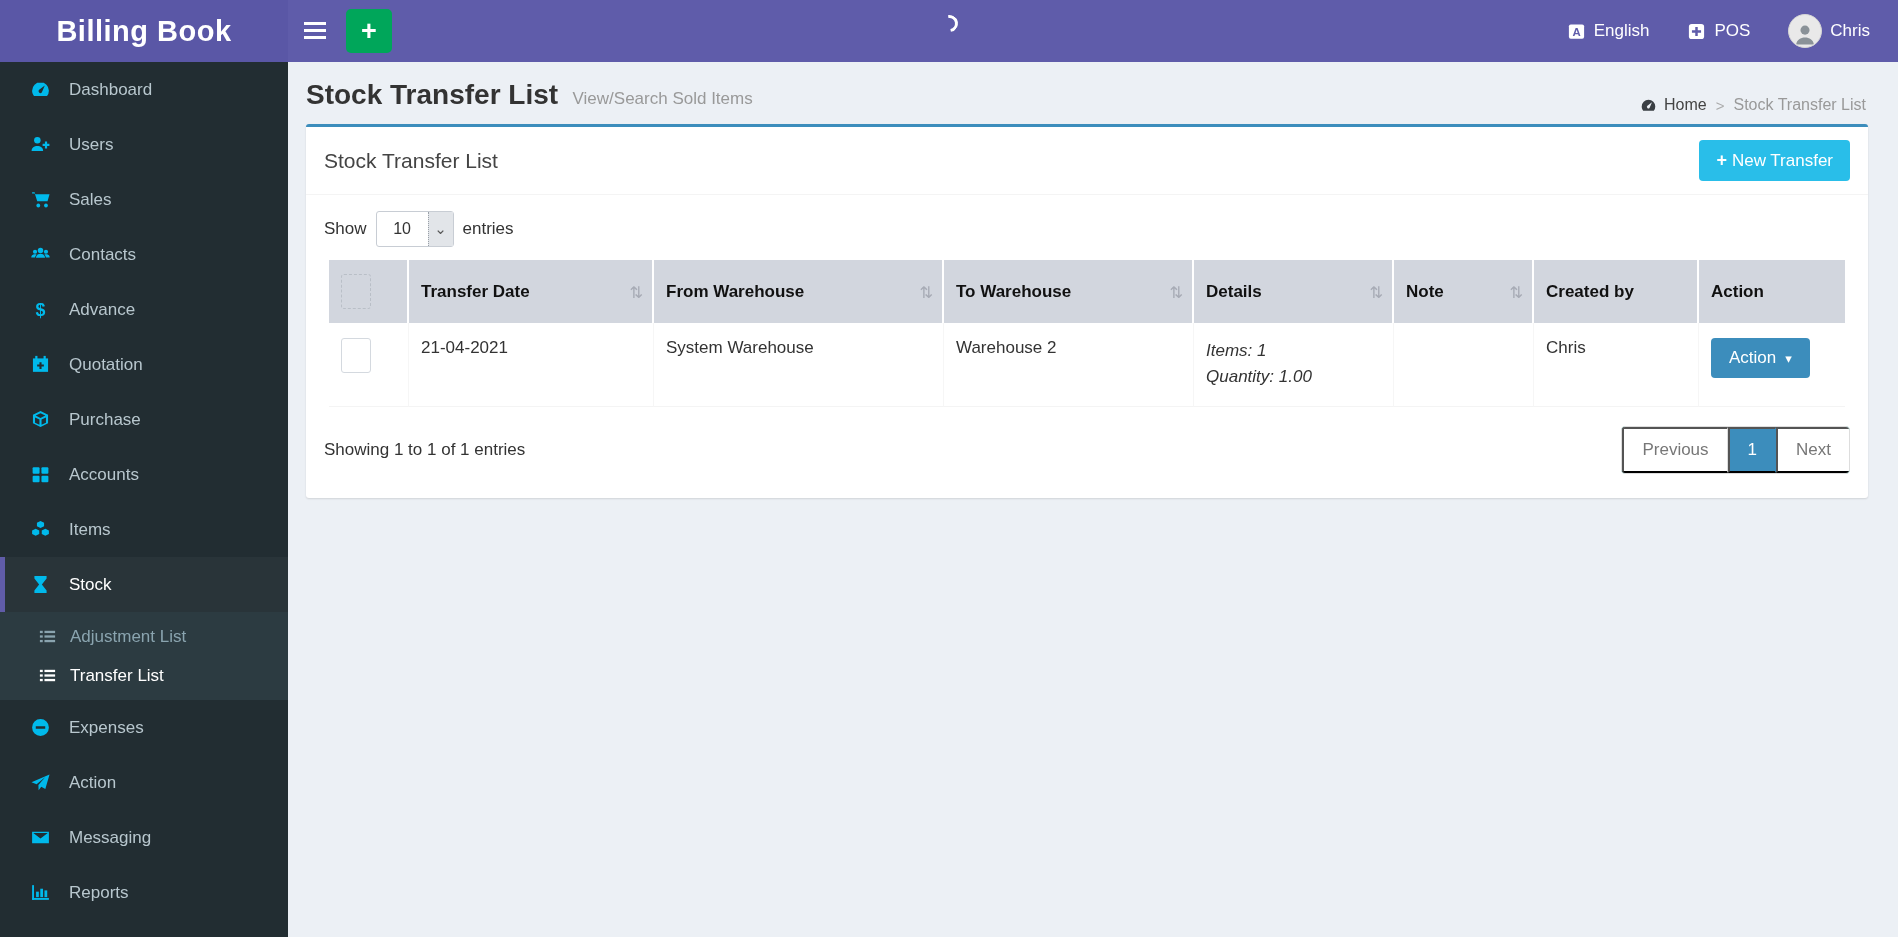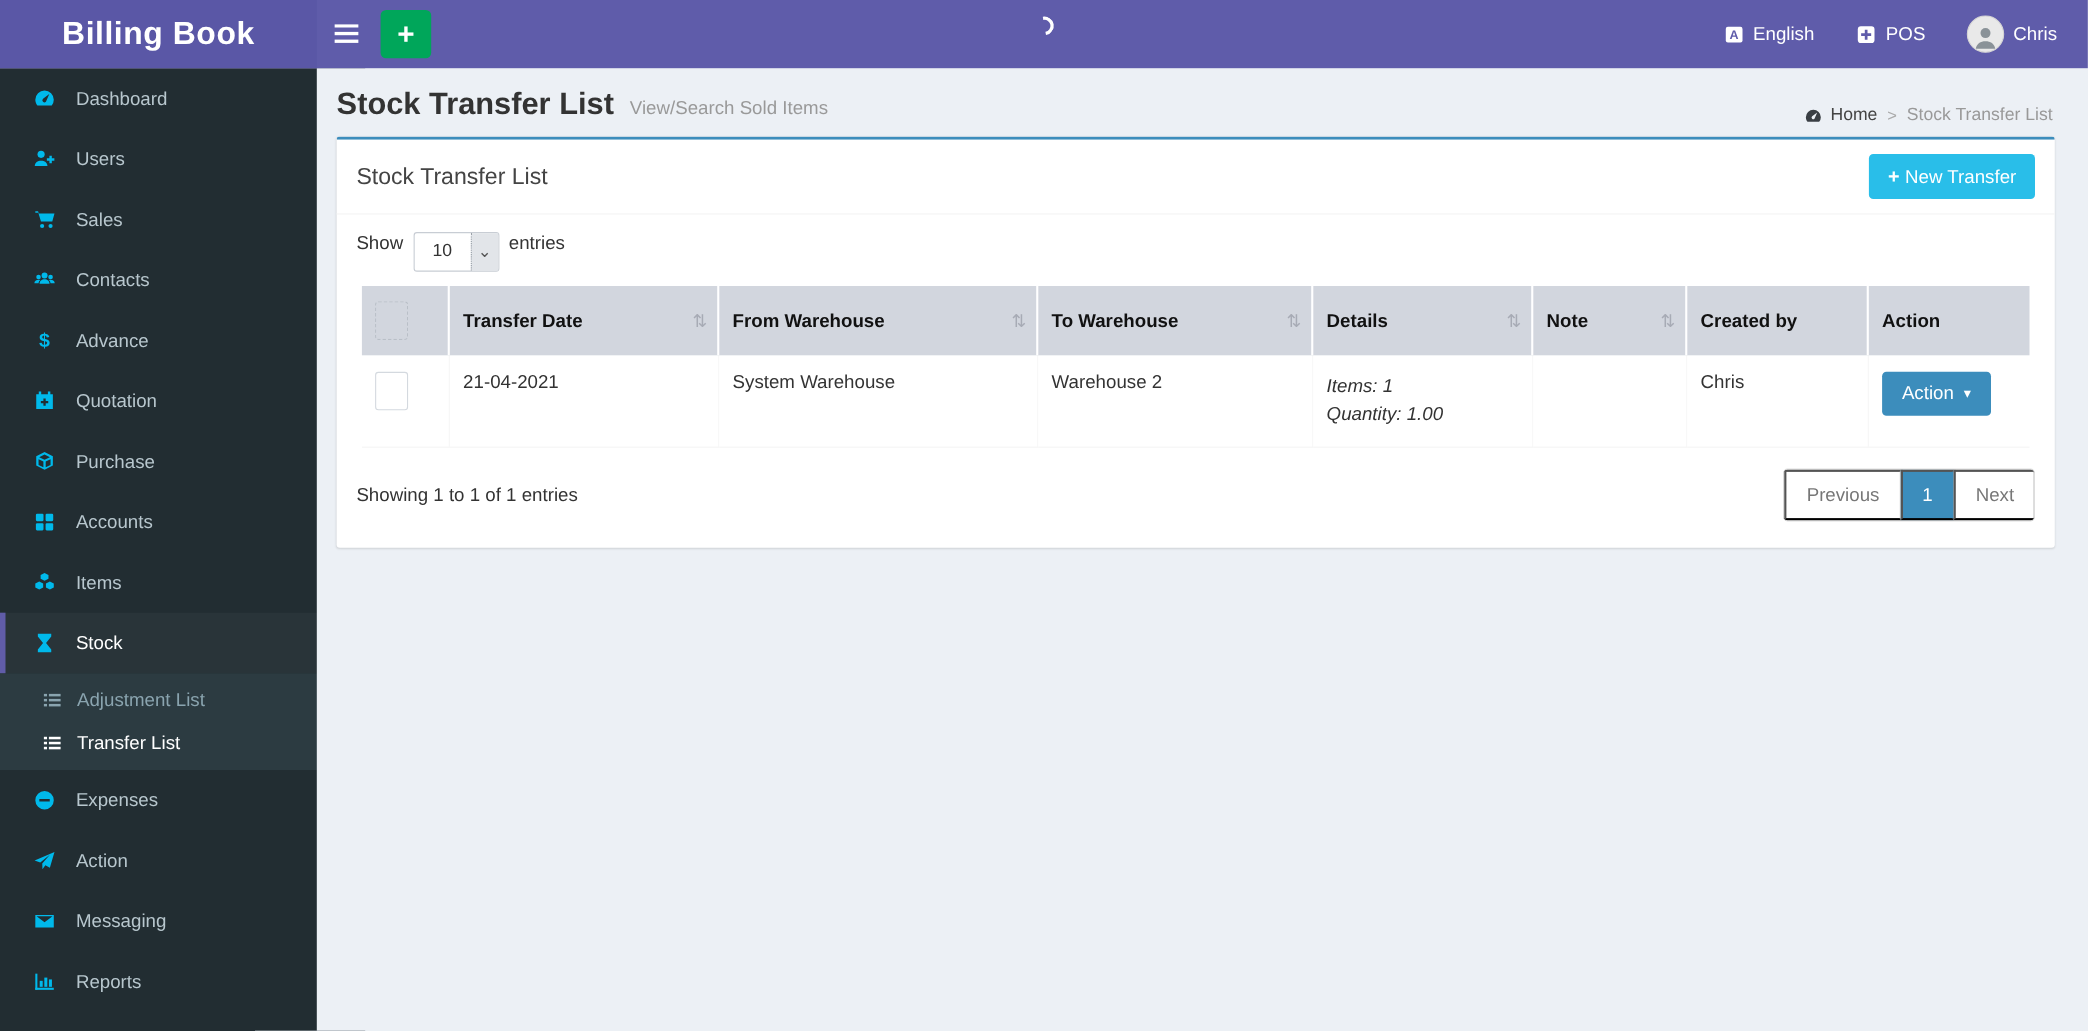--- a/index.html
+++ b/index.html
@@ -42,21 +42,21 @@
   .breadcrumb .sep { color:#aaa; font-size:15px; }
   .breadcrumb .current { color:#999; }
 
   .card { margin:0 30px 0 18px; background:#fff; border-top:3px solid #3C8DBC; border-radius:3px; box-shadow:0 1px 2px rgba(0,0,0,.12); }
   .card-head { display:flex; align-items:center; justify-content:space-between; padding:13px 18px; border-bottom:1px solid #f4f4f4; }
   .card-title { font-size:21px; color:#444; font-weight:400; }
   .btn-new { background:#29BEE9; color:#fff; border:none; font-size:17px; padding:10px 17px; border-radius:4px; cursor:pointer; display:inline-flex; align-items:center; gap:5px; font-family:inherit; }
   .btn-new .plus { font-weight:bold; font-size:18px; }
 
   .controls { display:flex; align-items:center; padding:16px 18px 13px; }
-  .show-group { display:flex; gap:9px; font-size:17px; color:#333; }
+  .show-group { display:flex; align-items:center; gap:9px; font-size:17px; color:#333; }
   .select { width:78px; height:36px; border:1px solid #c8cdd4; border-radius:3px; background:#fff; display:flex; align-items:stretch; cursor:pointer; }
   .select .val { flex:1; display:flex; align-items:center; justify-content:center; font-size:16px; color:#333; }
   .select .arrow { width:25px; background:#e2e5e9; border-left:1px dotted #9aa0a8; display:flex; align-items:center; justify-content:center; color:#555; font-size:15px; }
   .controls-right { margin-left:auto; display:flex; align-items:center; }
   .btn-group { display:flex; }
   .exp-btn { background:#3BC8BE; color:#fff; border:none; border-right:1px solid #7ddbd4; font-size:16px; padding:10px 16px; cursor:pointer; font-family:inherit; }
   .exp-btn:first-child { border-radius:4px 0 0 4px; }
   .exp-btn:last-child { border-radius:0 4px 4px 0; border-right:none; }
   .search-label { font-size:17px; color:#333; margin:0 7px 0 8px; }
   .search-input { width:215px; height:38px; border:1px solid #ccc; border-radius:5px; padding:0 11px; font-size:16px; font-family:inherit; background:#fff; }
@@ -69,21 +69,21 @@
   tbody td { padding:15px 12px; font-size:17px; color:#333; border-bottom:1px solid #f4f4f4; border-right:1px solid #f6f6f6; vertical-align:top; background:#fff; }
   tbody td:last-child { border-right:none; }
   .cb { width:30px; height:35px; border:1px solid #d4d9df; border-radius:3px; background:#fff; cursor:pointer; }
   .cb.dashed { border:1px dashed #b9bfc7; background:transparent; }
   .details-cell div { font-style:italic; line-height:1.55; }
   .btn-action { background:#3C8DBC; color:#fff; border:none; font-size:17px; padding:10px 18px; border-radius:4px; cursor:pointer; display:inline-flex; align-items:center; gap:9px; font-family:inherit; }
   .btn-action .caret { font-size:13px; }
 
   .table-foot { display:flex; align-items:center; padding:19px 18px 24px; }
   .info { font-size:17px; color:#333; }
-  .pager { margin-left:auto; display:flex; border:1px solid #ddd; border-radius:4px; overflow:hidden; background:#404040; }
+  .pager { margin-left:auto; display:flex; border:1px solid #ddd; border-radius:4px; overflow:hidden; background:#14b8a6; }
   .page-btn { padding:11px 18px; font-size:17px; color:#777; background:#fff; border-right:1px solid #ddd; cursor:pointer; font-family:inherit; }
   .page-btn.active { background:#3C8DBC; color:#fff; border-right-color:#3C8DBC; }
   .page-btn:last-child { border-right:none; }
 </style>
 </head>
 <body>
 
 <div class="topbar">
   <div class="logo">Billing Book</div>
   <div class="hamburger">

